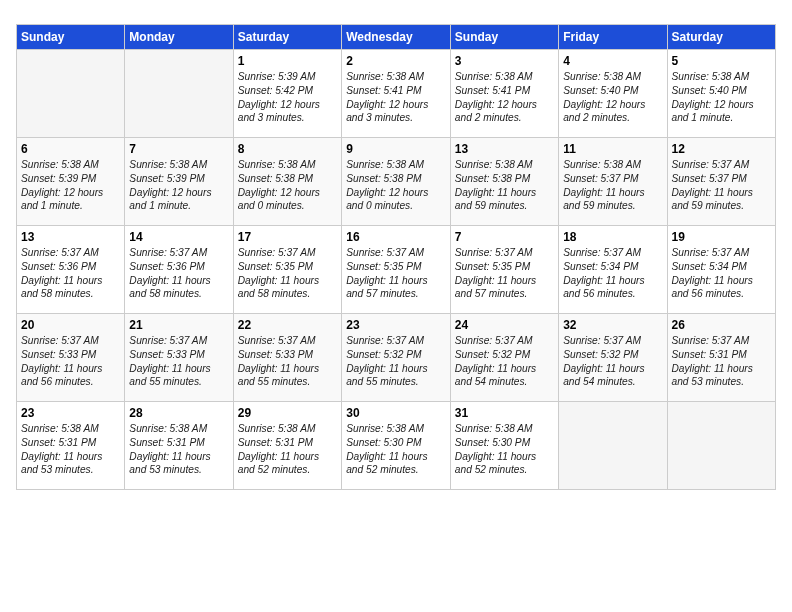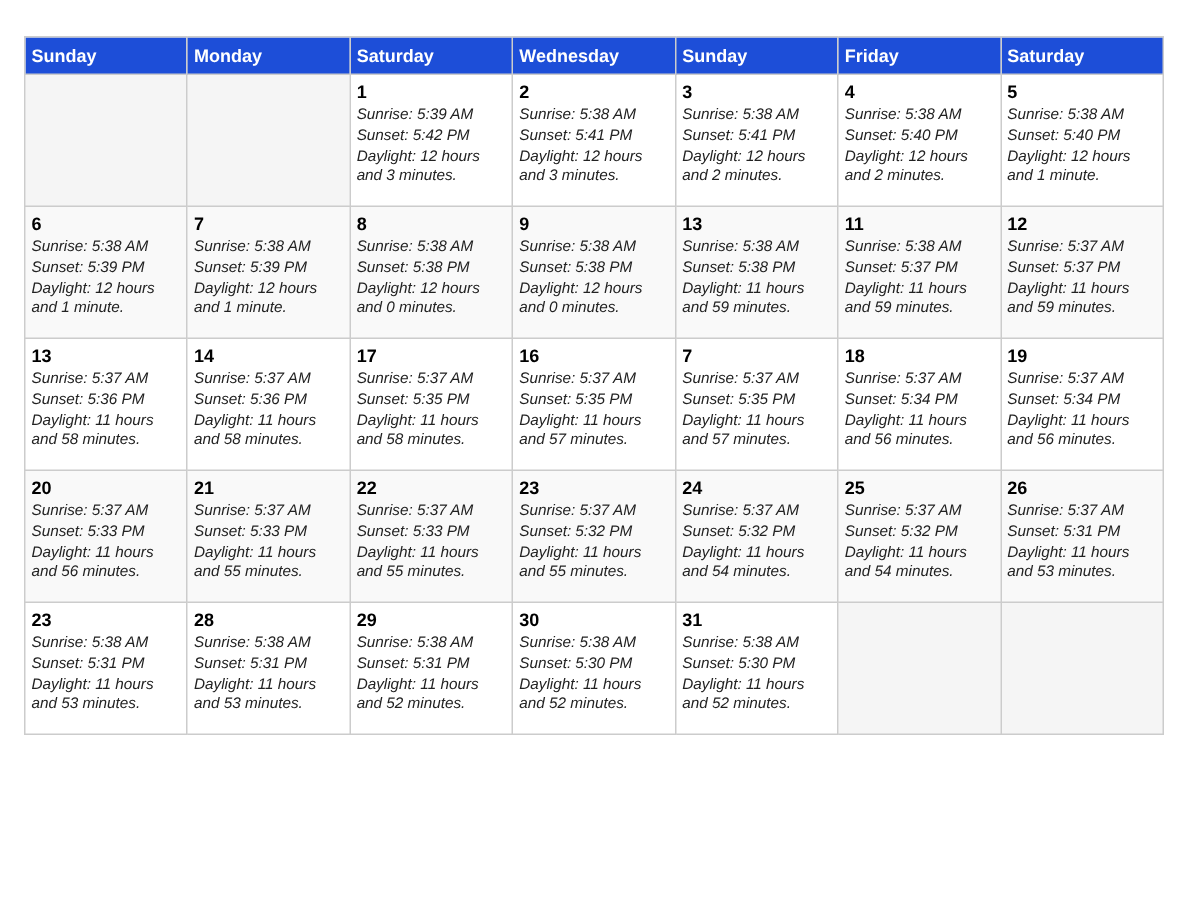--- a/index.html
+++ b/index.html
@@ -203,21 +203,21 @@
         </td>
         <td>
           <span class="day-num">23</span>
           <div class="day-info">Sunrise: 5:37 AM<br>Sunset: 5:32 PM<br>Daylight: 11 hours<br>and 55 minutes.</div>
         </td>
         <td>
           <span class="day-num">24</span>
           <div class="day-info">Sunrise: 5:37 AM<br>Sunset: 5:32 PM<br>Daylight: 11 hours<br>and 54 minutes.</div>
         </td>
         <td>
-          <span class="day-num">25</span>
+          <span class="day-num">32</span>
           <div class="day-info">Sunrise: 5:37 AM<br>Sunset: 5:32 PM<br>Daylight: 11 hours<br>and 54 minutes.</div>
         </td>
         <td>
           <span class="day-num">26</span>
           <div class="day-info">Sunrise: 5:37 AM<br>Sunset: 5:31 PM<br>Daylight: 11 hours<br>and 53 minutes.</div>
         </td>
       </tr>
       <tr>
         <td>
           <span class="day-num">23</span>

